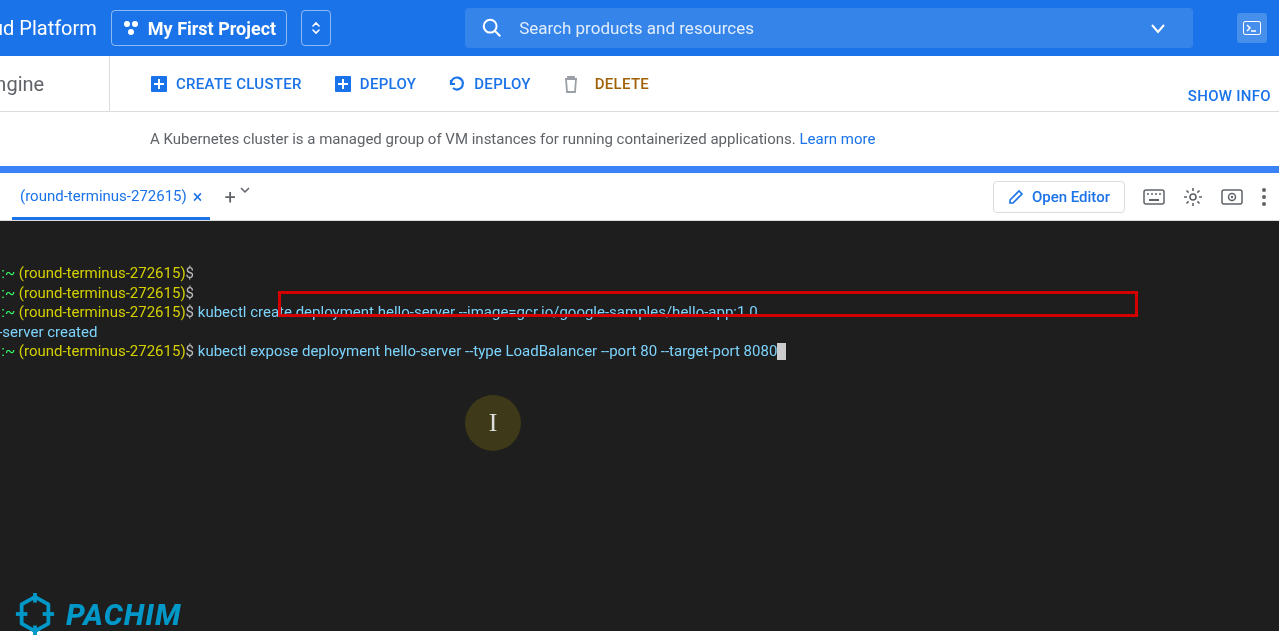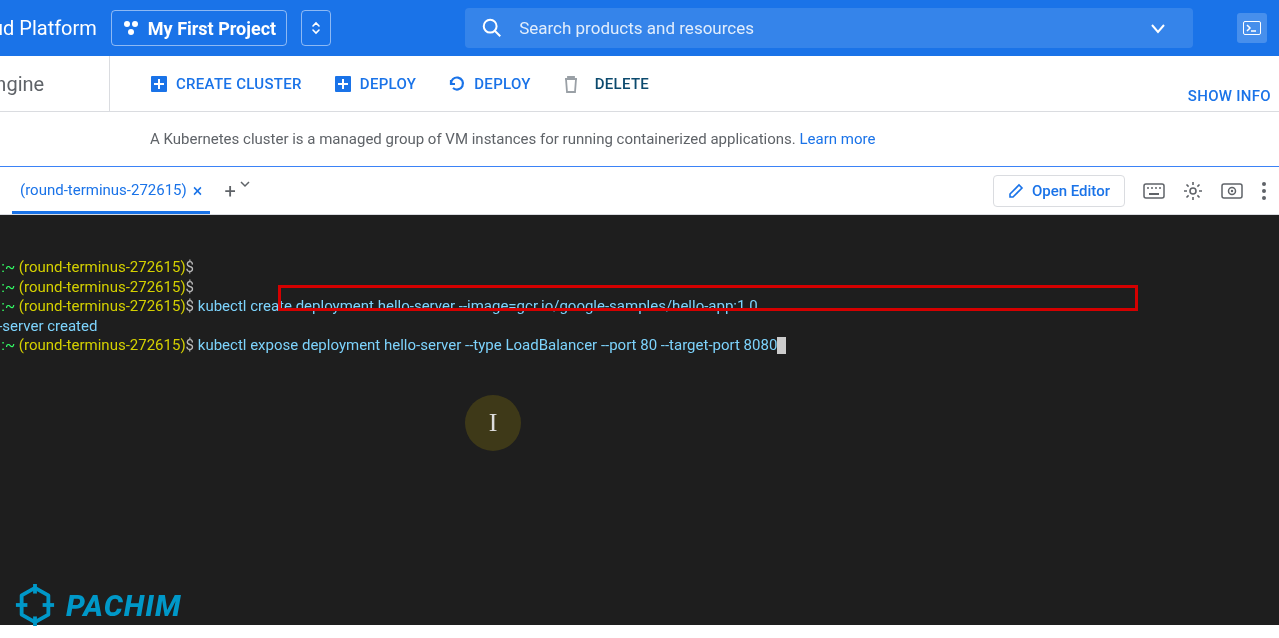--- a/index.html
+++ b/index.html
@@ -87,29 +87,29 @@
 .action-btn {
   display: flex;
   align-items: center;
   gap: 8px;
   color: #1a73e8;
   font-size: 15px;
   font-weight: 500;
   cursor: pointer;
   letter-spacing: 0.3px;
 }
-.action-btn.disabled { color: #0c4a6e; gap: 16px; }
+.action-btn.disabled { color: #a16207; gap: 16px; }
 .spacer { flex: 1; }
 .show-info { color: #1a73e8; font-size: 15px; font-weight: 500; margin-right: 8px; letter-spacing: 0.3px; margin-top: 24px; }
 
 .desc-row {
   padding: 18px 24px 18px 150px;
   font-size: 15px;
   color: #5f6368;
-  border-bottom: 1px solid #3b82f6;
+  border-bottom: 7px solid #3b82f6;
 }
 .desc-row .link { color: #1a73e8; cursor: pointer; }
 
 .shell-header {
   height: 48px;
   display: flex;
   align-items: center;
   border-bottom: 1px solid #dadce0;
   padding: 0 12px;
 }
@@ -184,21 +184,21 @@
   display: flex;
   align-items: center;
   justify-content: center;
   color: #ddd;
   font-family: serif;
   font-size: 26px;
 }
 .watermark {
   position: absolute;
   left: 14px;
-  bottom: 12px;
+  bottom: 3px;
   display: flex;
   align-items: center;
   gap: 10px;
   color: #0098c8;
   font-weight: 800;
   font-size: 30px;
   font-style: italic;
   letter-spacing: 1px;
 }
 .watermark-icon { width: 42px; height: 42px; }

